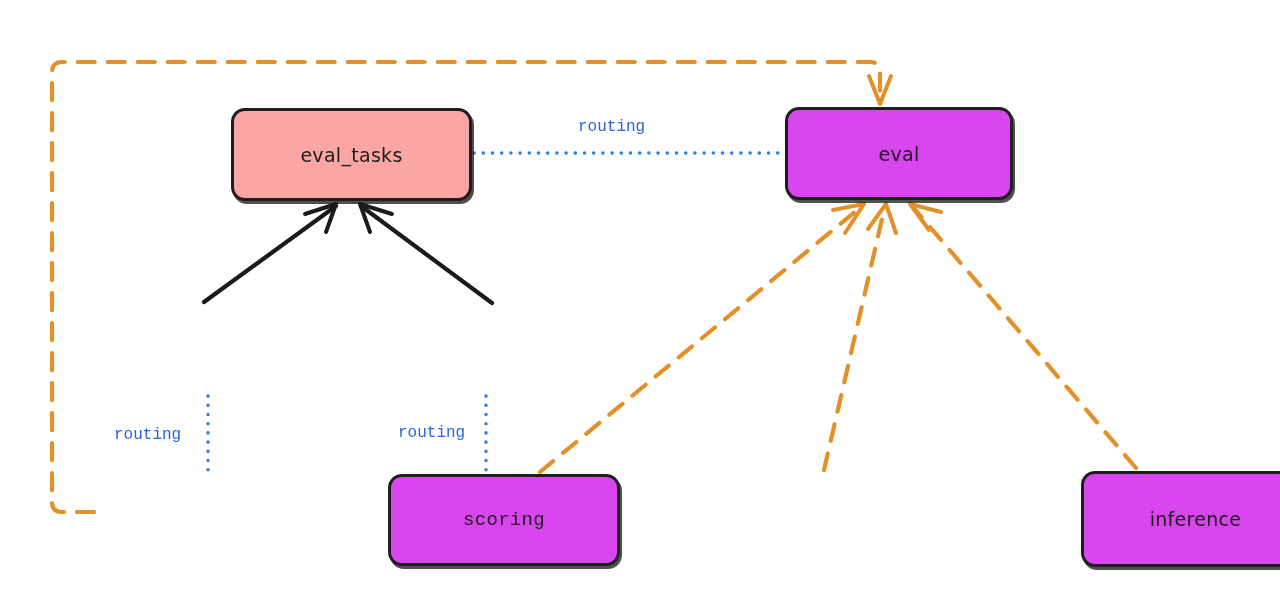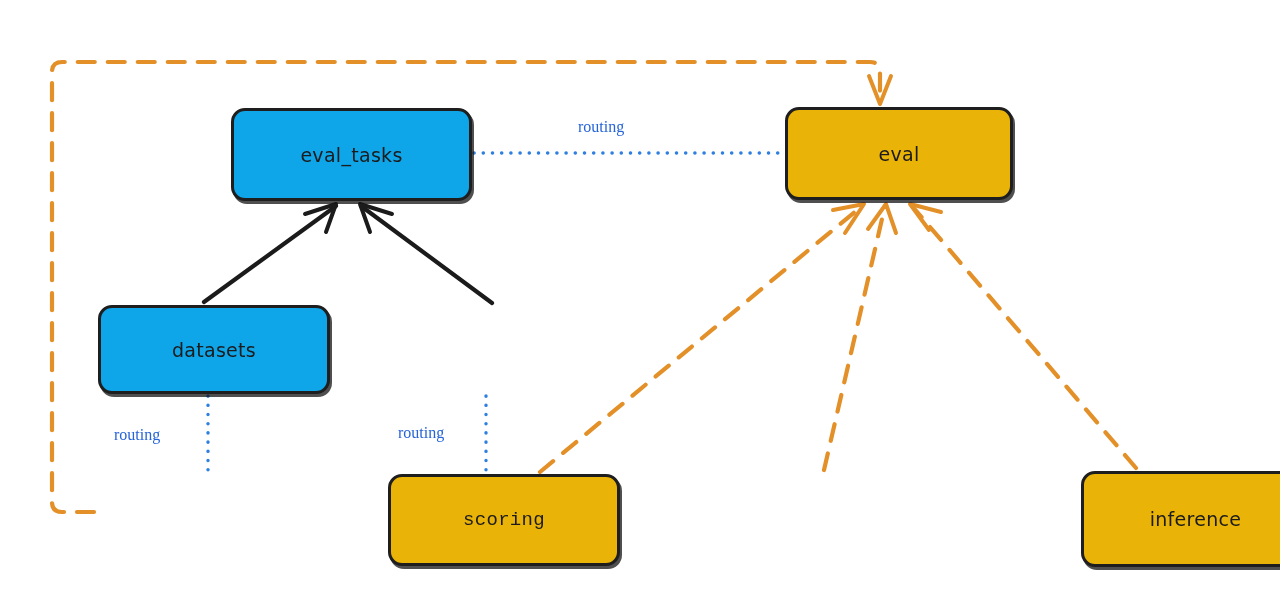--- a/index.html
+++ b/index.html
@@ -35,34 +35,34 @@
     align-items: center;
     justify-content: center;
     text-align: center;
     color: #1b1b1b;
     font-family: "DejaVu Sans", sans-serif;
     font-size: 19px;
     letter-spacing: 0.3px;
     box-shadow: 2px 3px 0 rgba(20,20,20,0.75);
   }
   .node.api {
-    background: #0ea5e9;
+    background: #fca5a5;
   }
   .node.provider {
-    background: #eab308;
+    background: #d946ef;
   }
   .node-label {
     display: block;
     padding: 0 10px;
     pointer-events: none;
   }
   .edge-label {
     position: absolute;
     color: #2664d8;
-    font-family: Liberation Serif, serif;
+    font-family: Liberation Mono, monospace;
     font-size: 16px;
     white-space: nowrap;
     background: transparent;
   }
 </style>
 </head>
 <body>
 
 <div id="canvas">
 
@@ -100,23 +100,20 @@
   </svg>
 
   <div class="node api" style="left:231px; top:108px; width:241px; height:93px;">
     <span class="node-label">eval_tasks</span>
   </div>
 
   <div class="node provider" style="left:785px; top:107px; width:228px; height:93px;">
     <span class="node-label">eval</span>
   </div>
 
-  <div class="node api" style="left:98px; top:305px; width:232px; height:89px;">
-    <span class="node-label">datasets</span>
-  </div>
 
 
 
   <div class="node provider" style="left:388px; top:474px; width:232px; height:92px;font-family:Liberation Mono, monospace;">
     <span class="node-label">scoring</span>
   </div>
 
 
   <div class="node provider" style="left:1081px; top:471px; width:229px; height:96px;">
     <span class="node-label">inference</span>

